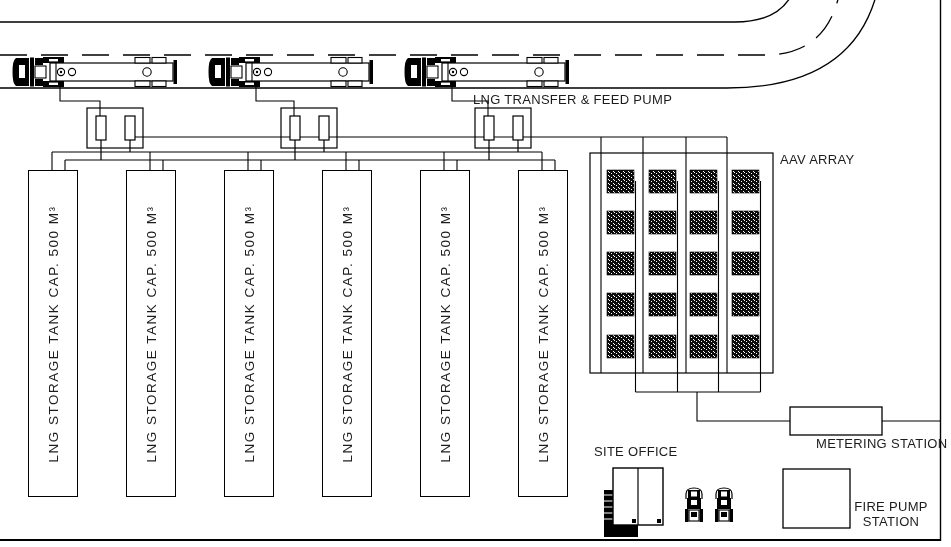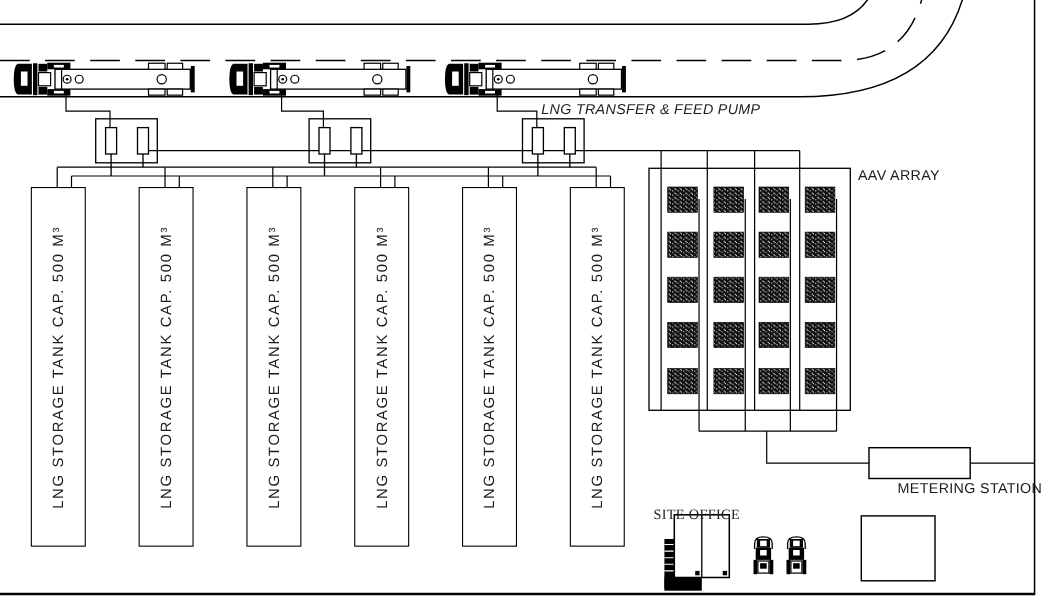--- a/index.html
+++ b/index.html
@@ -238,18 +238,22 @@
   <div class="tank" style="left:322px;">
     <span>LNG STORAGE TANK CAP. 500 M³</span>
   </div>
   <div class="tank" style="left:420px;">
     <span>LNG STORAGE TANK CAP. 500 M³</span>
   </div>
   <div class="tank" style="left:518px;">
     <span>LNG STORAGE TANK CAP. 500 M³</span>
   </div>
 
-  <div class="lbl" style="left:492px;top:93px;font-style:italic;">LNG TRANSFER &amp; FEED PUMP</div>
+  <div class="lbl" style="left:473px;top:93px;">LNG TRANSFER &amp; FEED PUMP</div>
   <div class="lbl" style="left:780px;top:153px;text-align:right;">AAV ARRAY</div>
   <div class="lbl" style="left:816px;top:437px;">METERING STATION</div>
-  <div class="lbl" style="left:594px;top:461px;font-family:Liberation Serif, serif;">SITE OFFICE</div>
+  <div class="lbl" style="left:594px;top:445px;">SITE OFFICE</div>
+  <div class="lbl center" style="left:850px;top:500px;width:82px;">
+    <div>FIRE PUMP</div>
+    <div>STATION</div>
+  </div>
 
 </div>
 
 </body></html>

